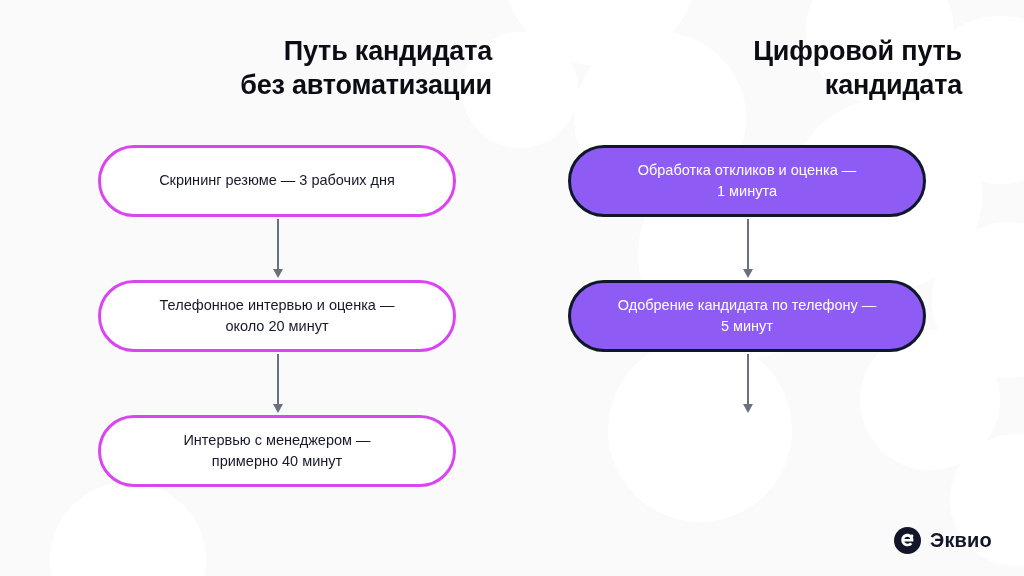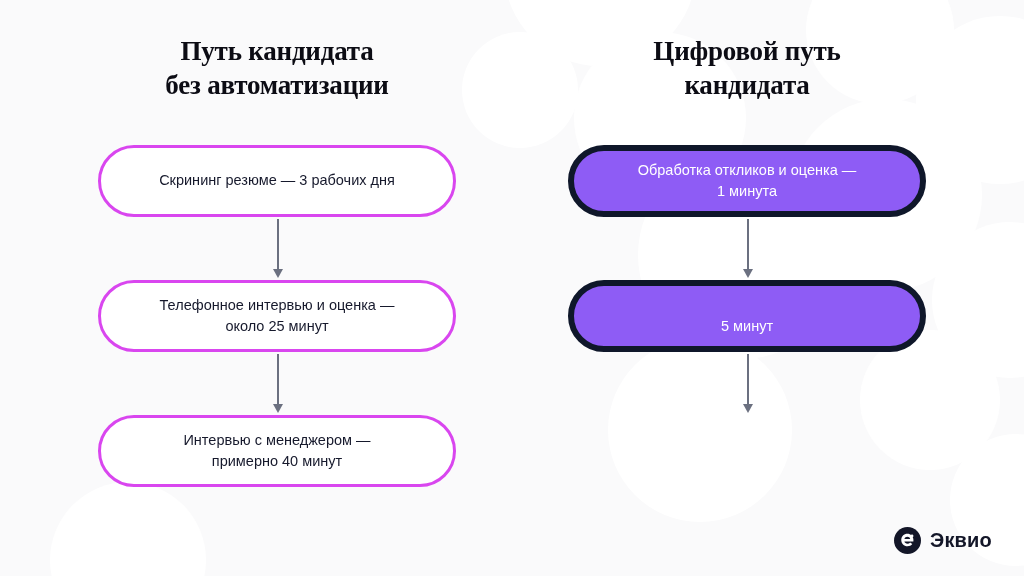--- a/index.html
+++ b/index.html
@@ -17,27 +17,26 @@
   
   .stage { position:absolute; inset:0; z-index:1; }
 
   .column { position:absolute; top:0; width:430px; height:576px; }
   .col-left  { left:62px; }
   .col-right { left:532px; }
 
   .col-title {
     position:absolute;
     top:34px; left:0; width:430px;
-    text-align:center;
+    text-align:right;
     font-size:27px;
     font-weight:bold;
     line-height:1.26;
     color:#0C0C14;
     letter-spacing:-0.2px;
-    font-family:Liberation Serif, serif;
   }
 
   
   .card {
     position:absolute;
     left:36px;
     width:358px;
     height:72px;
     border-radius:36px;
     display:flex;
@@ -48,21 +47,21 @@
     line-height:1.45;
     padding:0 26px;
   }
   .card-plain {
     background:#FFFFFF;
     border:3px solid #d946ef;
     color:#16192C;
   }
   .card-accent {
     background:#8E5CF5;
-    border:6px solid #0f172a;
+    border:3px solid #0f172a;
     color:#FFFFFF;
   }
   .card-s0 { top:145px; }
   .card-s1 { top:280px; }
   .card-s2 { top:415px; }
 
   
   .arrow {
     position:absolute;
     left:215px;
@@ -138,21 +137,21 @@
     </div>
 
     <div class="arrow arrow-s0">
       <span class="shaft"></span>
       <span class="head"></span>
     </div>
 
     <div class="card card-plain card-s1">
       <span>
         <span>Телефонное интервью и оценка —</span><br>
-        <span>около 25 минут</span>
+        <span>около 20 минут</span>
       </span>
     </div>
 
     <div class="arrow arrow-s1">
       <span class="shaft"></span>
       <span class="head"></span>
     </div>
 
     <div class="card card-plain card-s2">
       <span>
@@ -176,21 +175,21 @@
       </span>
     </div>
 
     <div class="arrow arrow-s0">
       <span class="shaft"></span>
       <span class="head"></span>
     </div>
 
     <div class="card card-accent card-s1">
       <span>
-        <br>
+        <span>Одобрение кандидата по телефону —</span><br>
         <span>5 минут</span>
       </span>
     </div>
 
     <div class="arrow arrow-s1">
       <span class="shaft"></span>
       <span class="head"></span>
     </div>
 
   </div>

